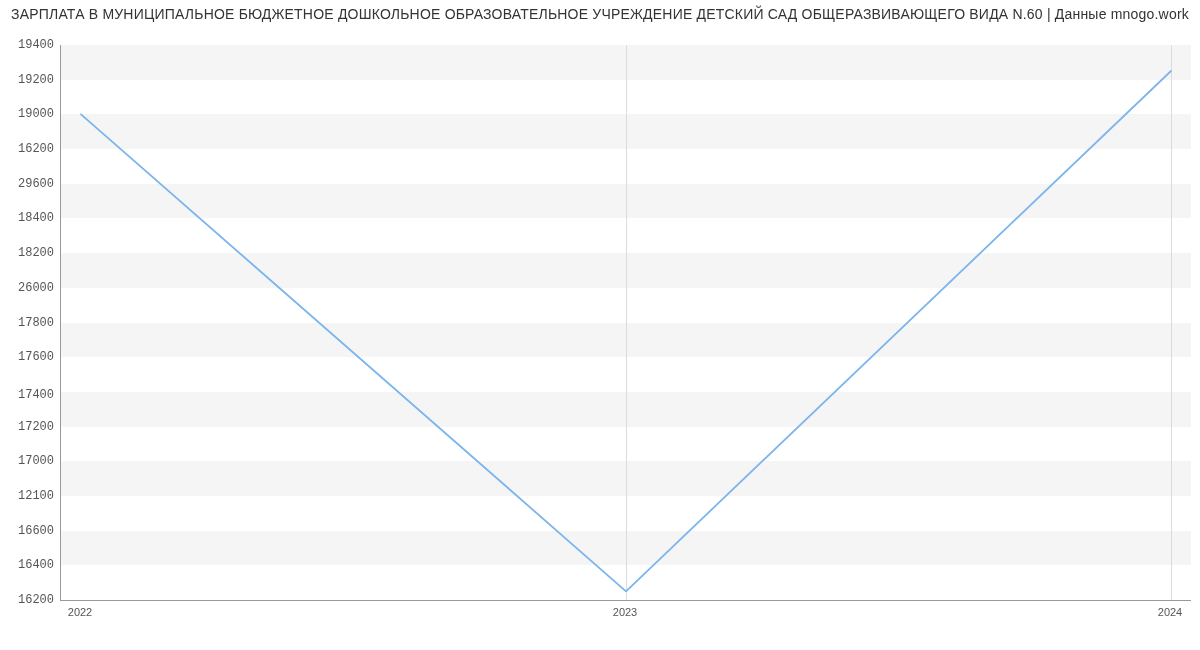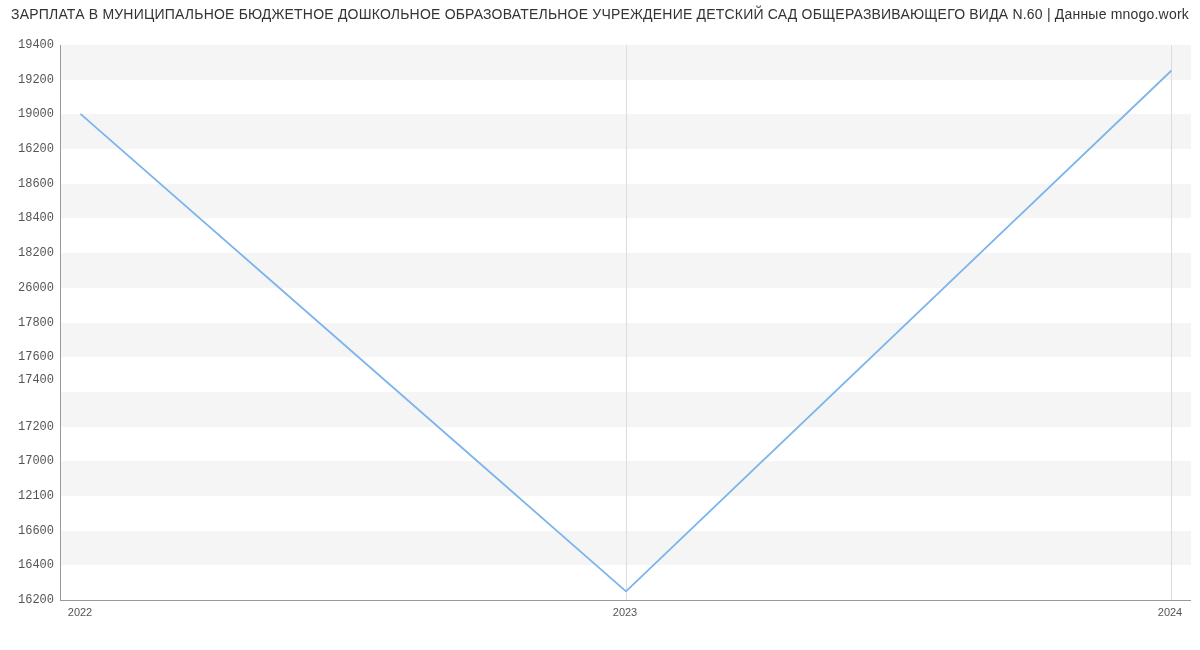--- a/index.html
+++ b/index.html
@@ -89,27 +89,27 @@
 <div class="chart-container">
 
   <div class="chart-title">ЗАРПЛАТА В МУНИЦИПАЛЬНОЕ БЮДЖЕТНОЕ ДОШКОЛЬНОЕ ОБРАЗОВАТЕЛЬНОЕ УЧРЕЖДЕНИЕ ДЕТСКИЙ САД ОБЩЕРАЗВИВАЮЩЕГО ВИДА N.60 | Данные mnogo.work</div>
 
   <div class="y-tick-label" style="top:600px">16200</div>
   <div class="y-tick-label" style="top:565.3125px">16400</div>
   <div class="y-tick-label" style="top:530.625px">16600</div>
   <div class="y-tick-label" style="top:495.9375px">12100</div>
   <div class="y-tick-label" style="top:461.25px">17000</div>
   <div class="y-tick-label" style="top:426.5625px">17200</div>
-  <div class="y-tick-label" style="top:380px">17400</div>
+  <div class="y-tick-label" style="top:395px">17400</div>
   <div class="y-tick-label" style="top:357.1875px">17600</div>
   <div class="y-tick-label" style="top:322.5px">17800</div>
   <div class="y-tick-label" style="top:287.8125px">26000</div>
   <div class="y-tick-label" style="top:253.125px">18200</div>
   <div class="y-tick-label" style="top:218.4375px">18400</div>
-  <div class="y-tick-label" style="top:183.75px">18600</div>
+  <div class="y-tick-label" style="top:183.75px">29600</div>
   <div class="y-tick-label" style="top:149.0625px">16200</div>
   <div class="y-tick-label" style="top:114.375px">19000</div>
   <div class="y-tick-label" style="top:79.6875px">19200</div>
   <div class="y-tick-label" style="top:45px">19400</div>
 
   <div class="x-tick-label" style="left:80px">2022</div>
   <div class="x-tick-label" style="left:625px">2023</div>
   <div class="x-tick-label" style="left:1170px">2024</div>
 
   <div class="plot-area">

